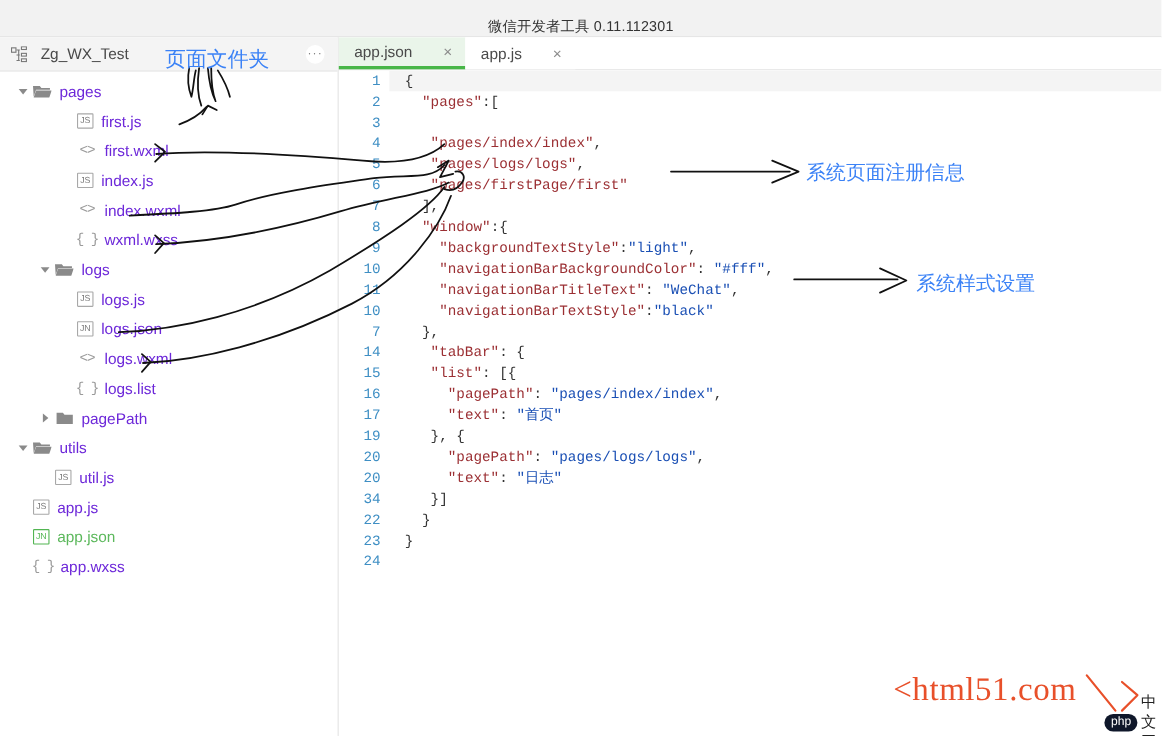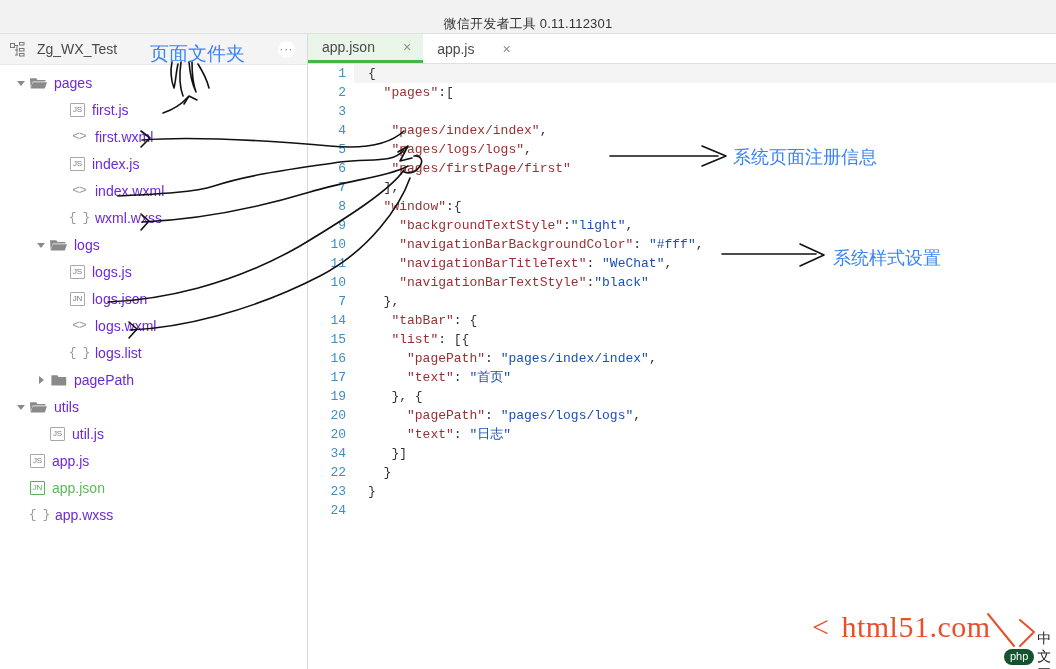--- a/index.html
+++ b/index.html
@@ -260,21 +260,21 @@
     letter-spacing: 0.5px;
     line-height: 1;
   }
   #watermark .wm-badge {
     position: absolute;
     left: 192px; top: 18px;
     display: flex;
     align-items: center;
   }
   #watermark .wm-php {
-    background: #14532d;
+    background: #0f172a;
     color: #ffffff;
     font-size: 11px;
     font-family: "Liberation Sans", sans-serif;
     border-radius: 9px;
     padding: 1px 6px 2px 6px;
     line-height: 1.1;
   }
   #watermark .wm-cn {
     margin-left: 3px;
     font-size: 14px;
@@ -507,18 +507,18 @@
     <path d="M1020 620 L1034 632 L1020 646" stroke="#e8502a" stroke-width="2"></path>
   </g>
 </svg>
 
 <div class="annot-text" id="annot-folder">页面文件夹</div>
 <div class="annot-text" id="annot-pages">系统页面注册信息</div>
 <div class="annot-text" id="annot-style">系统样式设置</div>
 
 <div id="watermark">
   <span class="wm-text">&lt;</span>
-  <span class="wm-text" style="margin-left:12px;font-family:Liberation Serif, serif;">html51.com</span>
+  <span class="wm-text" style="margin-left:0;font-family:Liberation Serif, serif;">html51.com</span>
   <span class="wm-badge">
     <span class="wm-php">php</span>
     <span class="wm-cn">中文网</span>
   </span>
 </div>
 
 </body></html>

